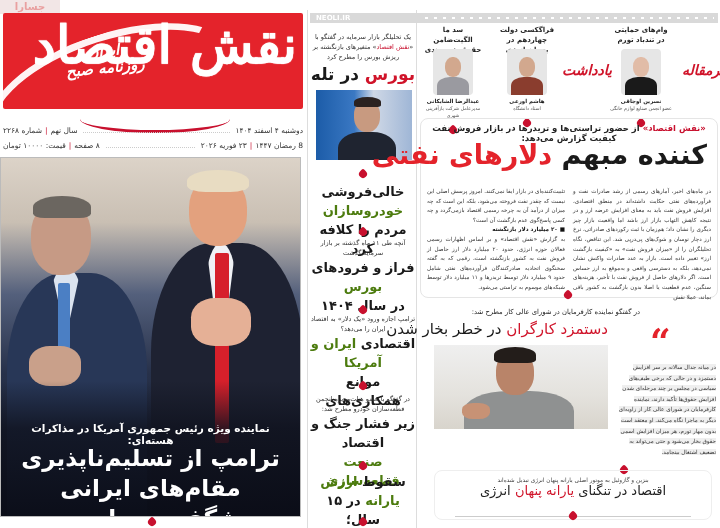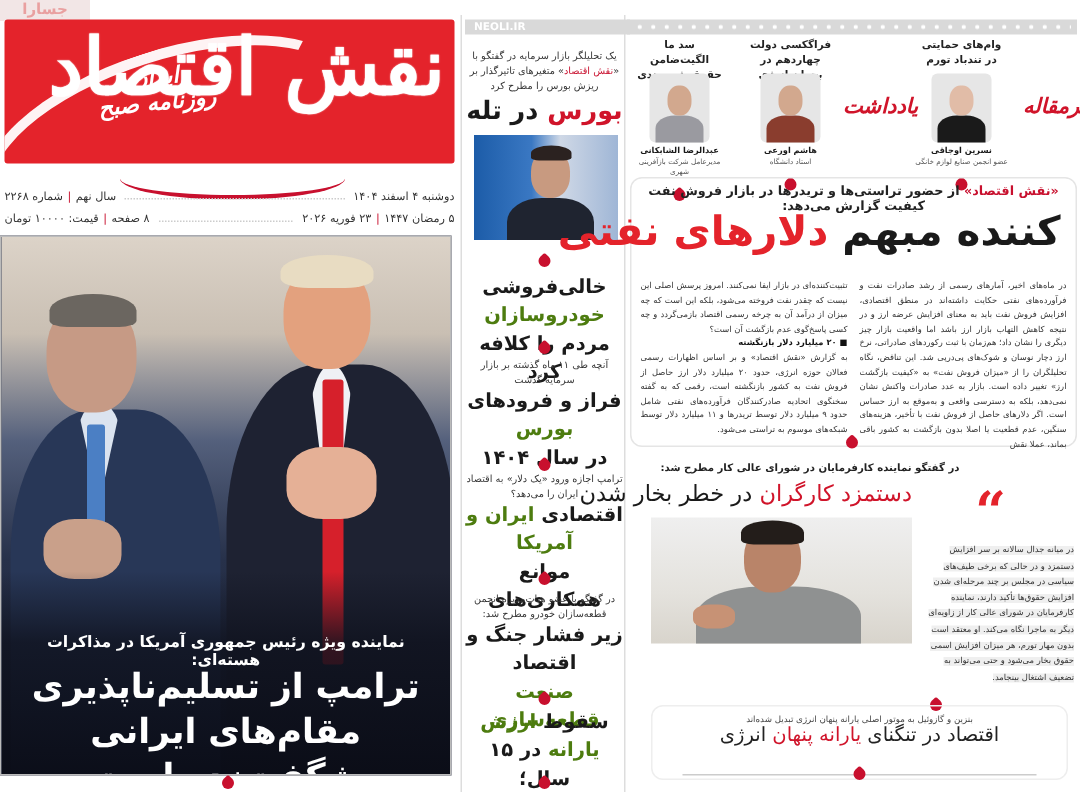--- a/index.html
+++ b/index.html
@@ -71,21 +71,21 @@
 
   .main-story { position: absolute; left: 420px; top: 118px; width: 298px; height: 180px; border: 1px solid #e5e5e5; border-radius: 8px; }
   .main-kicker { position: absolute; left: 8px; right: 8px; top: 4px; font-size: 8.5px; font-weight: bold; color: #222; text-align: center; direction: rtl; }
   .main-kicker .red { color: #c8102e; }
   .main-title { position: absolute; left: 0; right: 10px; top: 20px; font-size: 27px; font-weight: bold; text-align: right; direction: rtl; letter-spacing: -1px; white-space: nowrap; }
   .main-title .red { color: #e4232b; }
   .main-col { position: absolute; top: 68px; width: 138px; font-size: 5.6px; line-height: 9.6px; color: #333; text-align: justify; direction: rtl; }
   .main-col .sub { font-weight: bold; color: #111; }
   .main-marker { position: absolute; left: 143px; top: 172px; }
 
-  .second-kicker { position: absolute; left: 440px; top: 308px; width: 200px; font-size: 6.8px; font-weight: bold; color: #222; text-align: center; direction: rtl; }
+  .second-kicker { position: absolute; left: 440px; top: 308px; width: 200px; font-size: 6.8px; font-weight: normal; color: #222; text-align: right; direction: rtl; }
   .second-title { position: absolute; left: 434px; top: 320px; width: 174px; font-size: 15px; font-weight: normal; text-align: center; direction: rtl; white-space: nowrap; }
   .second-title .red { color: #d0142a; }
   .second-photo { position: absolute; left: 434px; top: 345px; width: 174px; height: 84px; background: linear-gradient(180deg, #efefef 0%, #e4e2dd 60%, #d8d4cc 100%); overflow: hidden; }
   .second-photo .h { position: absolute; left: 62px; top: 6px; width: 38px; height: 44px; border-radius: 45%; background: #b98469; }
   .second-photo .hair { position: absolute; left: 60px; top: 2px; width: 42px; height: 16px; border-radius: 50% 50% 20% 20%; background: #231d1a; }
   .second-photo .b { position: absolute; left: 30px; top: 46px; width: 110px; height: 50px; border-radius: 40% 40% 0 0; background: #8f9191; }
   .second-photo .hand { position: absolute; left: 28px; top: 58px; width: 28px; height: 16px; border-radius: 40%; background: #c79275; }
   .quote-mark { position: absolute; left: 650px; top: 326px; color: #e4232b; font: bold 36px "DejaVu Serif", serif; line-height: 30px; }
   .quote-text { position: absolute; left: 614px; top: 362px; width: 102px; font-size: 5.6px; line-height: 10.6px; color: #333; text-align: right; direction: rtl; }
   .quote-text span { background: #efefef; }
@@ -111,21 +111,21 @@
       <span>روزنامه صبح</span>
     </div>
   </div>
   <div class="red-swoop"></div>
   <div class="meta-row" style="top:124px">
     <span>دوشنبه ۴ اسفند ۱۴۰۴</span>
     <span class="dots"></span>
     <span><span>سال نهم</span><span class="sep">|</span><span>شماره ۲۲۶۸</span></span>
   </div>
   <div class="meta-row" style="top:139px">
-    <span><span>۵ رمضان ۱۴۴۷</span><span class="sep">|</span><span>۲۳ فوریه ۲۰۲۶</span></span>
+    <span><span>8 رمضان ۱۴۴۷</span><span class="sep">|</span><span>۲۳ فوریه ۲۰۲۶</span></span>
     <span class="dots"></span>
     <span><span>۸ صفحه</span><span class="sep">|</span><span>قیمت: ۱۰۰۰۰ تومان</span></span>
   </div>
 </div>
 
 <div class="lead">
   <div class="lead-bg"></div>
   <div class="person p1-body"></div>
   <div class="person p1-shirt"></div>
   <div class="person p1-tie"></div>
@@ -144,21 +144,21 @@
     <div>ترامپ از تسلیم‌ناپذیری</div>
     <div>مقام‌های ایرانی شگفت‌زده است</div>
   </div>
 </div>
 <span class="page-marker lead-marker"></span>
 
 <div class="col2">
   <div class="neolir">NEOLI.IR</div>
 
   <div class="col2-item" style="top:22px">
-    <div class="col2-kicker"><span>یک تحلیلگر بازار سرمایه در گفتگو با «</span><span class="red">نقش اقتصاد</span><span>» متغیرهای تاثیرگذار بر ریزش بورس را مطرح کرد</span></div>
+    <div class="col2-kicker"><span>یک تحلیلگر بازار سرمایه در گفتگو با «</span><span class="red">نقش اقتصاد</span><span>» متغیرهای بازنگشته بر ریزش بورس را مطرح کرد</span></div>
     <div class="col2-big"><span style="color:#d0142a">بورس</span><span> در تله ریسک!</span></div>
   </div>
   <div class="col2-photo">
     <div class="body"></div>
       <div class="head"></div>
       <div class="hair"></div>
   </div>
 
   <span class="page-marker div-marker" style="top:160px"></span>
   <div class="col2-item" style="top:172px">

